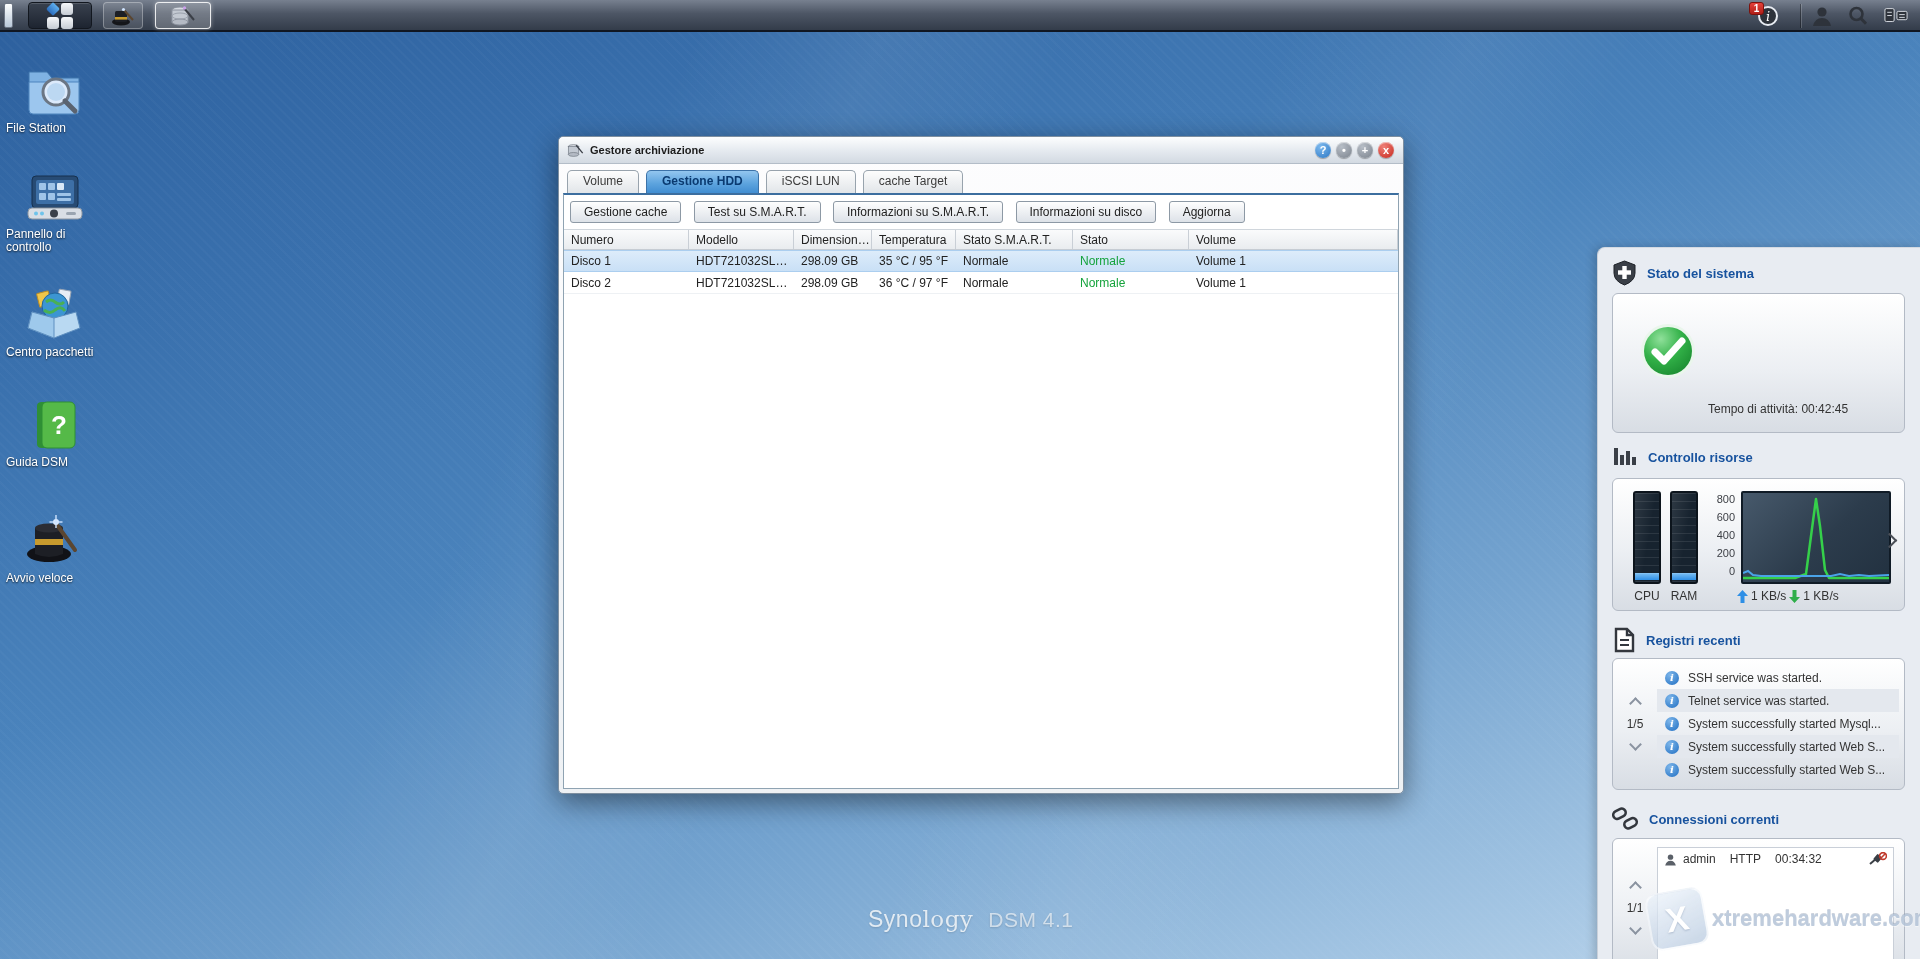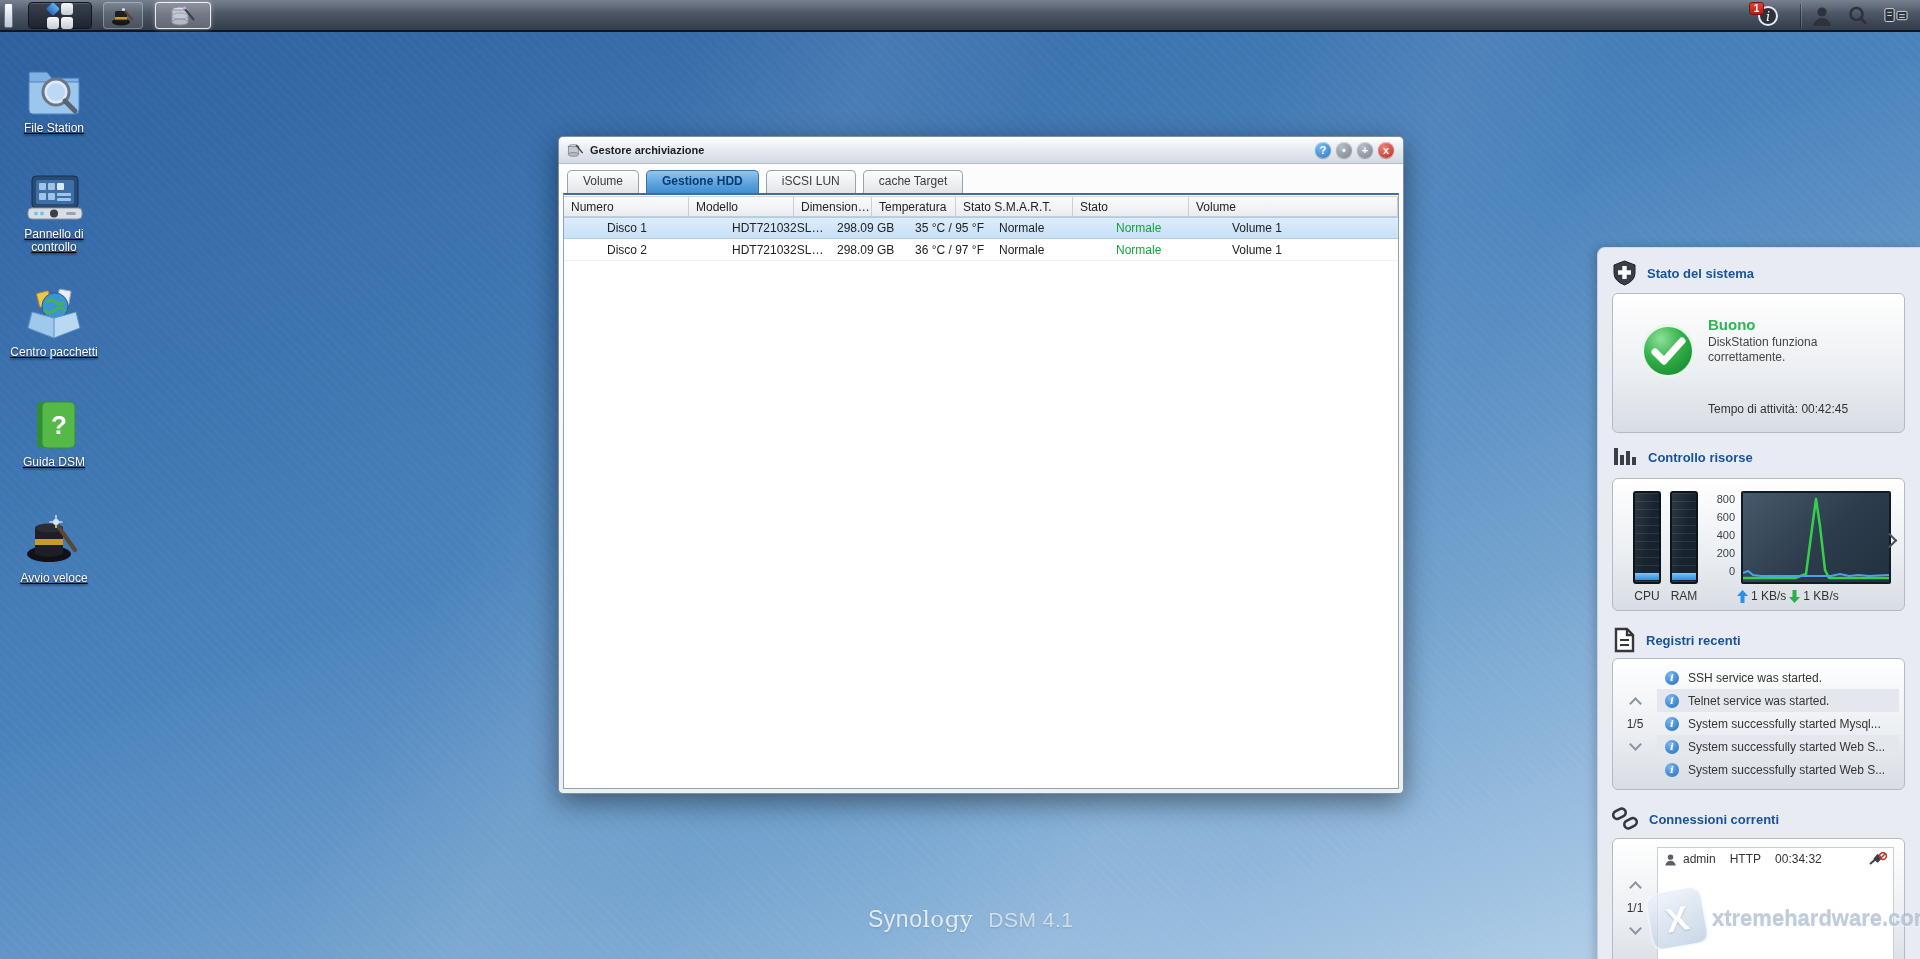--- a/index.html
+++ b/index.html
@@ -39,21 +39,21 @@
   .tb-right-sep { position:absolute; top:4px; left:1800px; width:1px; height:24px;
     background:rgba(0,0,0,.35); box-shadow:1px 0 0 rgba(255,255,255,.18); }
   .tb-icon { position:absolute; top:5px; width:24px; height:22px; display:flex;
     align-items:center; justify-content:center; }
   #notif-badge { position:absolute; left:1749px; top:2px; min-width:15px; height:13px;
     background:linear-gradient(#e5413a,#b01f18); border:1px solid #7d120d; border-radius:3px;
     color:#fff; font-size:10px; font-weight:bold; text-align:center; line-height:11px;
     padding:0 3px; z-index:2; }
 
   
-  .dsk-icon { position:absolute; left:6px; width:96px; text-align:center; cursor:pointer;text-decoration:underline; }
+  .dsk-icon { position:absolute; left:6px; width:96px; cursor:pointer; }
   .dsk-icon .ic { display:block; margin:0 auto 4px; }
   .dsk-icon .lbl { color:#fff; font-size:12px; line-height:13px;
     text-shadow:0 1px 2px rgba(0,0,0,.75); }
 
   
   #win { position:absolute; left:558px; top:136px; width:846px; height:658px;
     background:linear-gradient(#fdfdfe,#eef1f4); border:1px solid #7e8fa0; border-radius:5px;
     box-shadow:0 8px 28px rgba(0,0,0,.45); z-index:20; }
   #win-titlebar { position:absolute; left:0; top:0; right:0; height:27px;
     background:linear-gradient(180deg,#fdfefe 0%,#e4e9ef 55%,#d3dae2 100%);
@@ -83,21 +83,21 @@
     cursor:pointer; }
   #grid { margin-top:1px; }
   .hrow { display:flex; height:21px; background:linear-gradient(#fafbfc,#e9ecef);
     border-top:1px solid #d0d6dc; border-bottom:1px solid #c6ccd3; }
   .hrow .c { border-right:1px solid #c9cfd6; }
   .c { padding:3px 0 0 7px; font-size:12px; color:#222; white-space:nowrap;
     overflow:hidden; text-overflow:ellipsis; }
   .c0{width:125px}.c1{width:105px}.c2{width:78px}.c3{width:84px}.c4{width:117px}.c5{width:116px}
   .c6{flex:1}
   .drow { display:flex; height:22px; align-items:center; cursor:pointer;
-    border-bottom:1px solid #eef1f4;padding-left:36px; }
+    border-bottom:1px solid #eef1f4; }
   .drow .c { padding-top:0; }
   .drow.selected { background:linear-gradient(#ddecfa,#c9e0f6);
     border-top:1px solid #abceef; border-bottom:1px solid #abceef; }
   .ok { color:#15a33c; }
 
   
   #sidebar { position:absolute; left:1597px; top:207px; width:323px; height:752px;
     background:#e8ecf2; border-radius:8px 0 0 0; border-left:1px solid #c9d0da;
     border-top:1px solid #d4dae2; box-shadow:-3px 0 10px rgba(0,0,0,.18); z-index:10;margin-top:40px; }
   .sb-head { position:absolute; left:14px; display:flex; align-items:center; gap:10px; }
@@ -330,20 +330,27 @@
     </div>
 
     <div id="tabstrip">
       <div class="tab">Volume</div>
       <div class="tab active">Gestione HDD</div>
       <div class="tab">iSCSI LUN</div>
       <div class="tab">cache Target</div>
     </div>
 
     <div id="win-content">
+      <div id="toolbar">
+        <span class="tbtn">Gestione cache</span>
+        <span class="tbtn">Test su S.M.A.R.T.</span>
+        <span class="tbtn">Informazioni su S.M.A.R.T.</span>
+        <span class="tbtn">Informazioni su disco</span>
+        <span class="tbtn">Aggiorna</span>
+      </div>
 
       <div id="grid">
         <div class="hrow">
           <div class="c c0">Numero</div>
           <div class="c c1">Modello</div>
           <div class="c c2">Dimensioni di...</div>
           <div class="c c3">Temperatura</div>
           <div class="c c4">Stato S.M.A.R.T.</div>
           <div class="c c5">Stato</div>
           <div class="c c6">Volume</div>
@@ -388,24 +395,20 @@
         <circle cx="29" cy="29" r="24" fill="url(#gg)"></circle>
         <defs>
             <radialGradient id="gg" cx="35%" cy="25%" r="80%">
           <stop offset="0%" stop-color="#8fe09a"></stop>
               <stop offset="55%" stop-color="#32b148"></stop>
           <stop offset="100%" stop-color="#1d8f33"></stop>
             </radialGradient>
           </defs>
         <path d="M16 30 l9 9 l18 -20" fill="none" stroke="#fff" stroke-width="7" stroke-linecap="round" stroke-linejoin="round"></path>
       </svg>
-      <div class="abs" style="left:95px; top:22px">
-        <div id="status-name">Buono</div>
-        <div id="status-desc">DiskStation funziona correttamente.</div>
-      </div>
       <div id="status-uptime">Tempo di attività: 00:42:45</div>
     </div>
 
     <div class="sb-head" style="top:198px">
       <svg width="26" height="22" viewBox="0 0 26 22">
         <rect x="2" y="2" width="4" height="17" fill="#3a3f47"></rect>
         <rect x="8" y="9" width="4" height="10" fill="#3a3f47"></rect>
         <rect x="14" y="5" width="4" height="14" fill="#3a3f47"></rect>
         <rect x="20" y="11" width="4" height="8" fill="#3a3f47"></rect>
       </svg>

